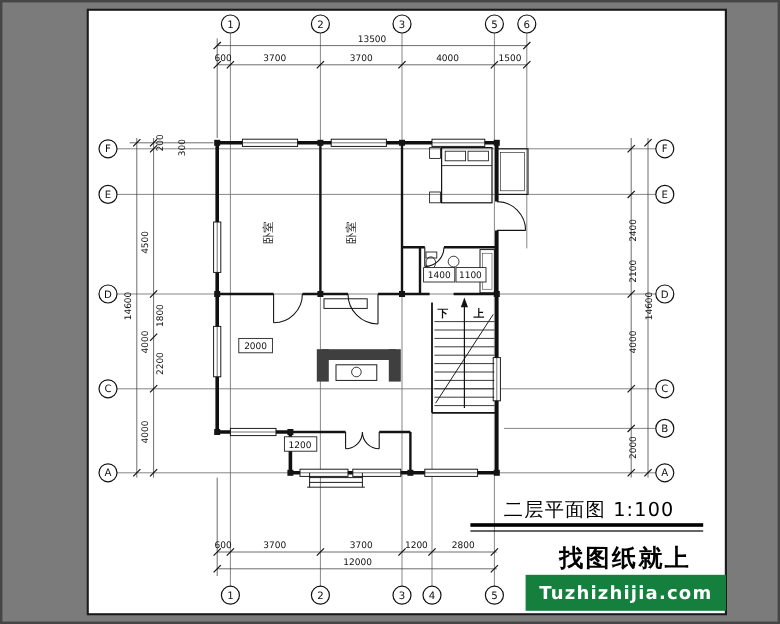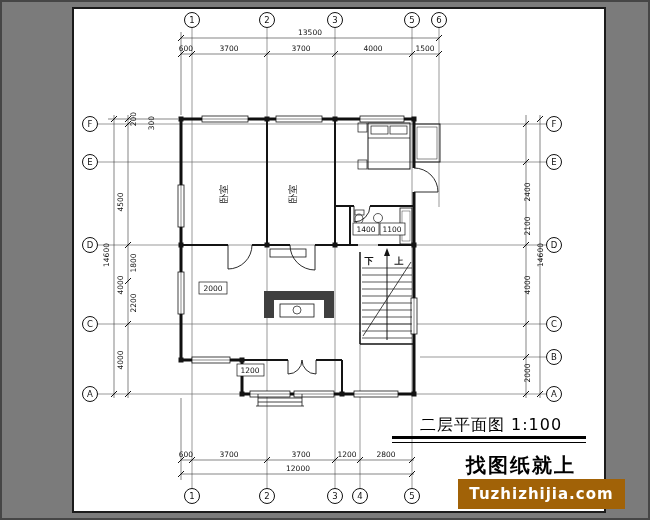--- a/index.html
+++ b/index.html
@@ -11,22 +11,22 @@
   .dimtext{font-size:7.5px;fill:#111;}
   .axistext{font-size:8.5px;fill:#111;}
   .roomtext{font-size:9.5px;fill:#111;}
   .stairtext{font-size:9px;fill:#111;font-weight:bold;}
   .page-title{position:absolute;left:393px;top:413px;width:192px;text-align:center;
               font-size:16px;font-weight:normal;color:#000;letter-spacing:1px;white-space:nowrap;}
   .title-rule-thick{position:absolute;left:390px;top:434px;width:194px;height:3px;background:#000;}
   .title-rule-thin{position:absolute;left:390px;top:440px;width:194px;height:1px;background:#000;}
   .wm-text{position:absolute;left:435px;top:450px;width:168px;text-align:center;
            font-size:20px;font-weight:bold;color:#000000;letter-spacing:2px;white-space:nowrap;}
-  .wm-box{position:absolute;left:436px;top:477px;width:167px;height:30px;background:#a16207;
-          color:#fff;font-size:15px;font-weight:bold;text-align:center;line-height:30px;letter-spacing:1px;margin-left:20px;}
+  .wm-box{position:absolute;left:436px;top:477px;width:167px;height:30px;background:#15803d;
+          color:#fff;font-size:15px;font-weight:bold;text-align:center;line-height:30px;letter-spacing:1px;}
 </style>
 </head>
 <body>
 
 <div class="stage">
   <div class="sheet"></div>
 
   <svg class="plan" viewBox="0 0 650 520">
 
     <g stroke="#6f6f6f" stroke-width="0.7">

